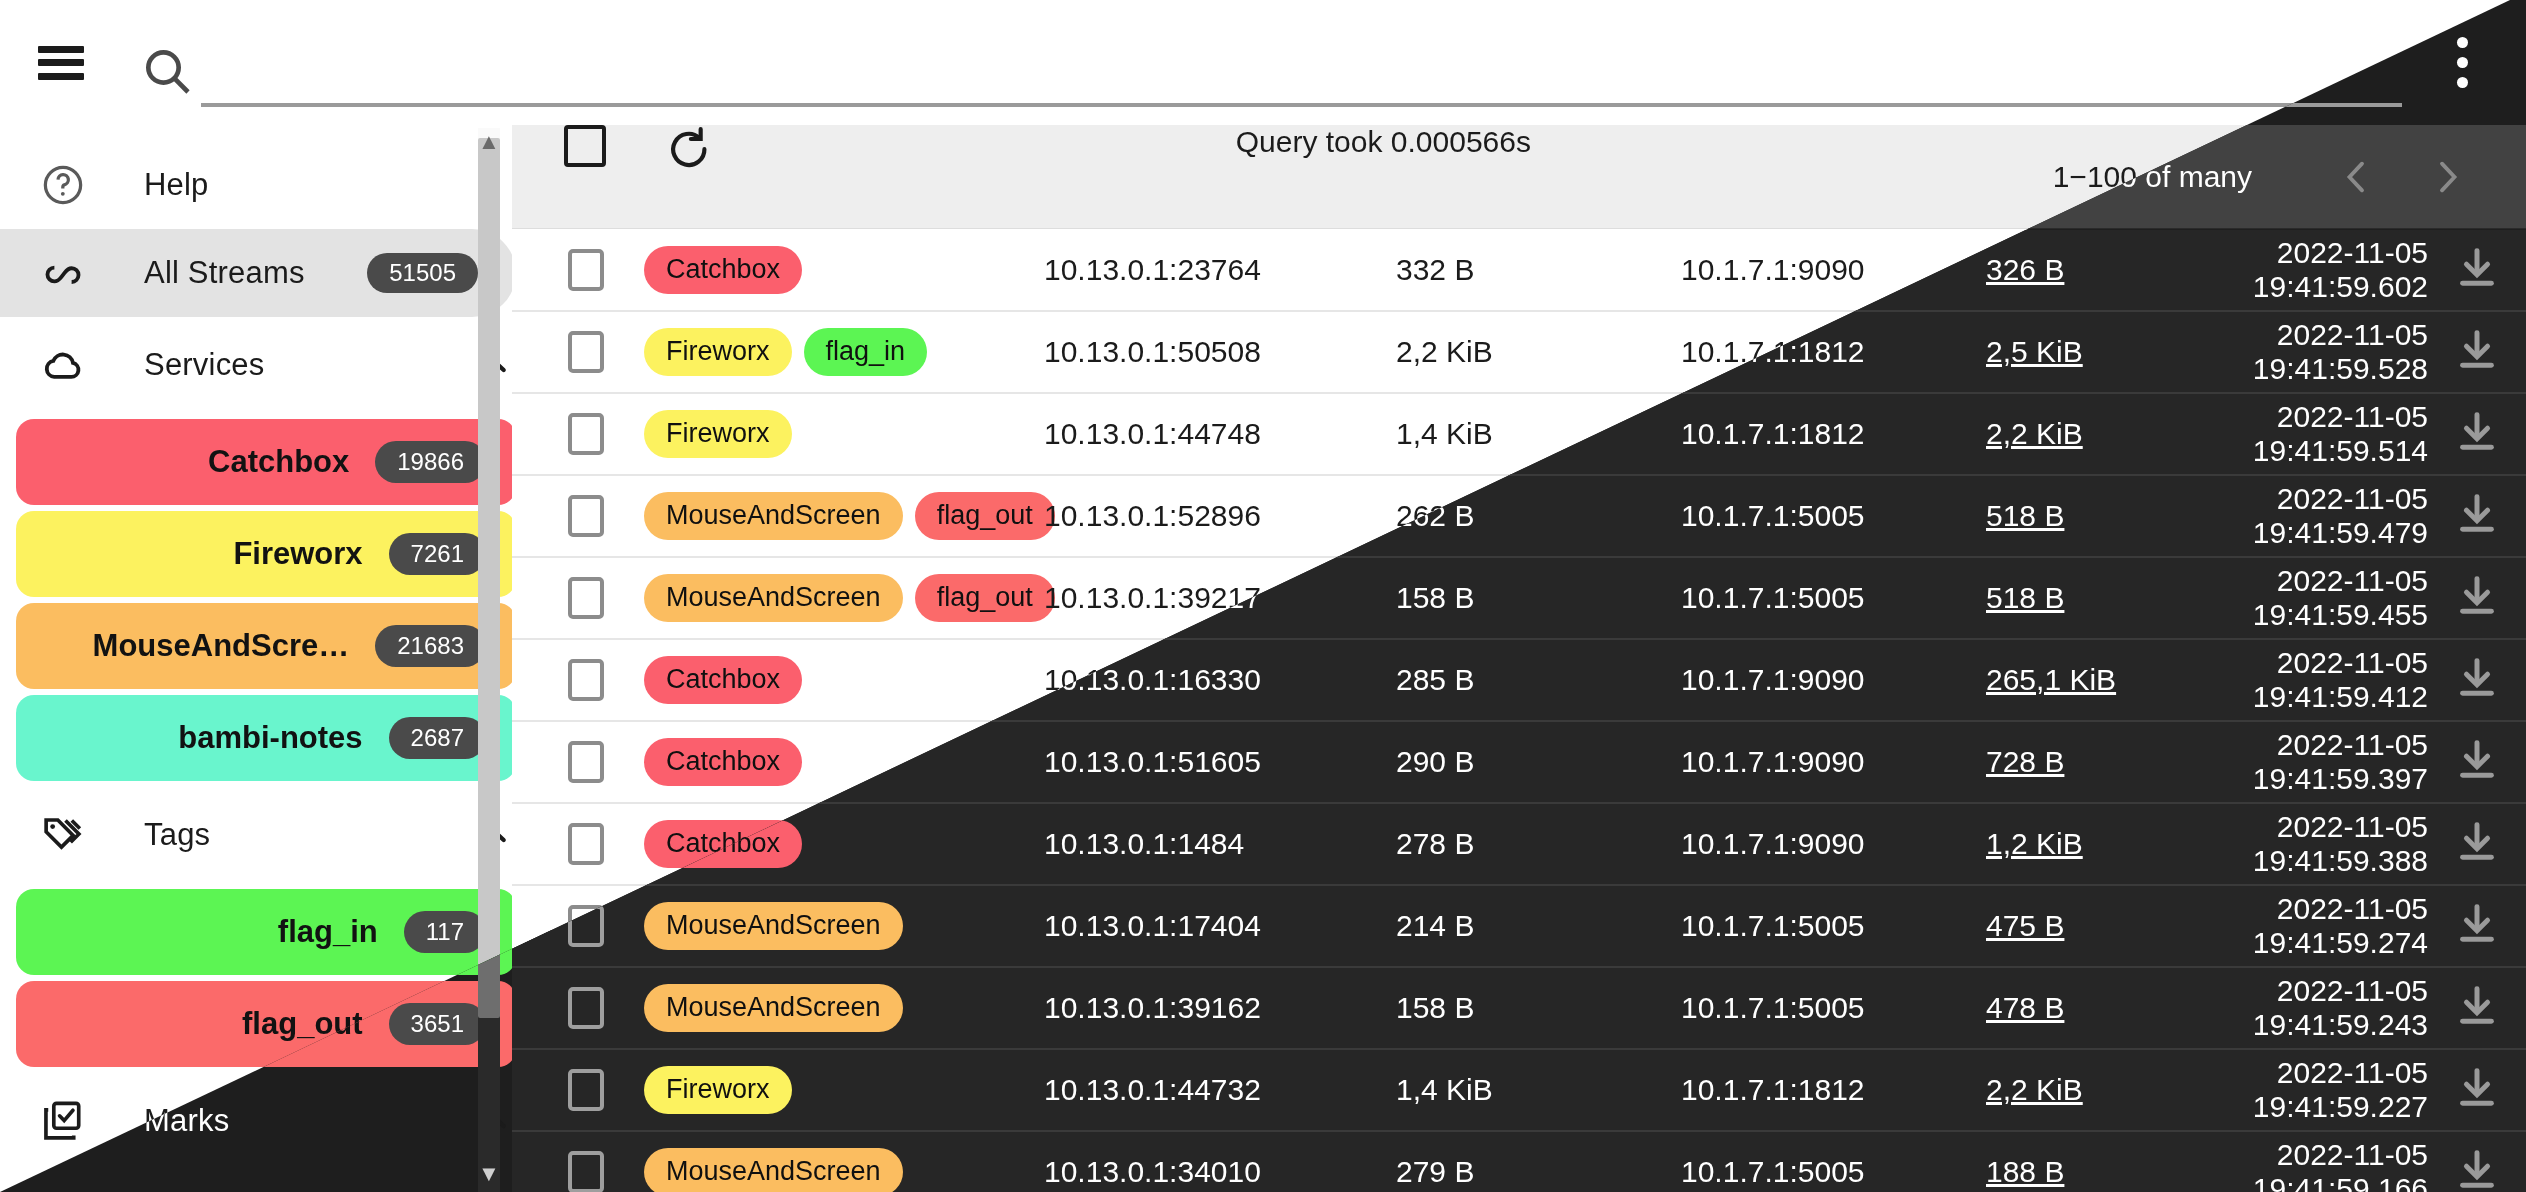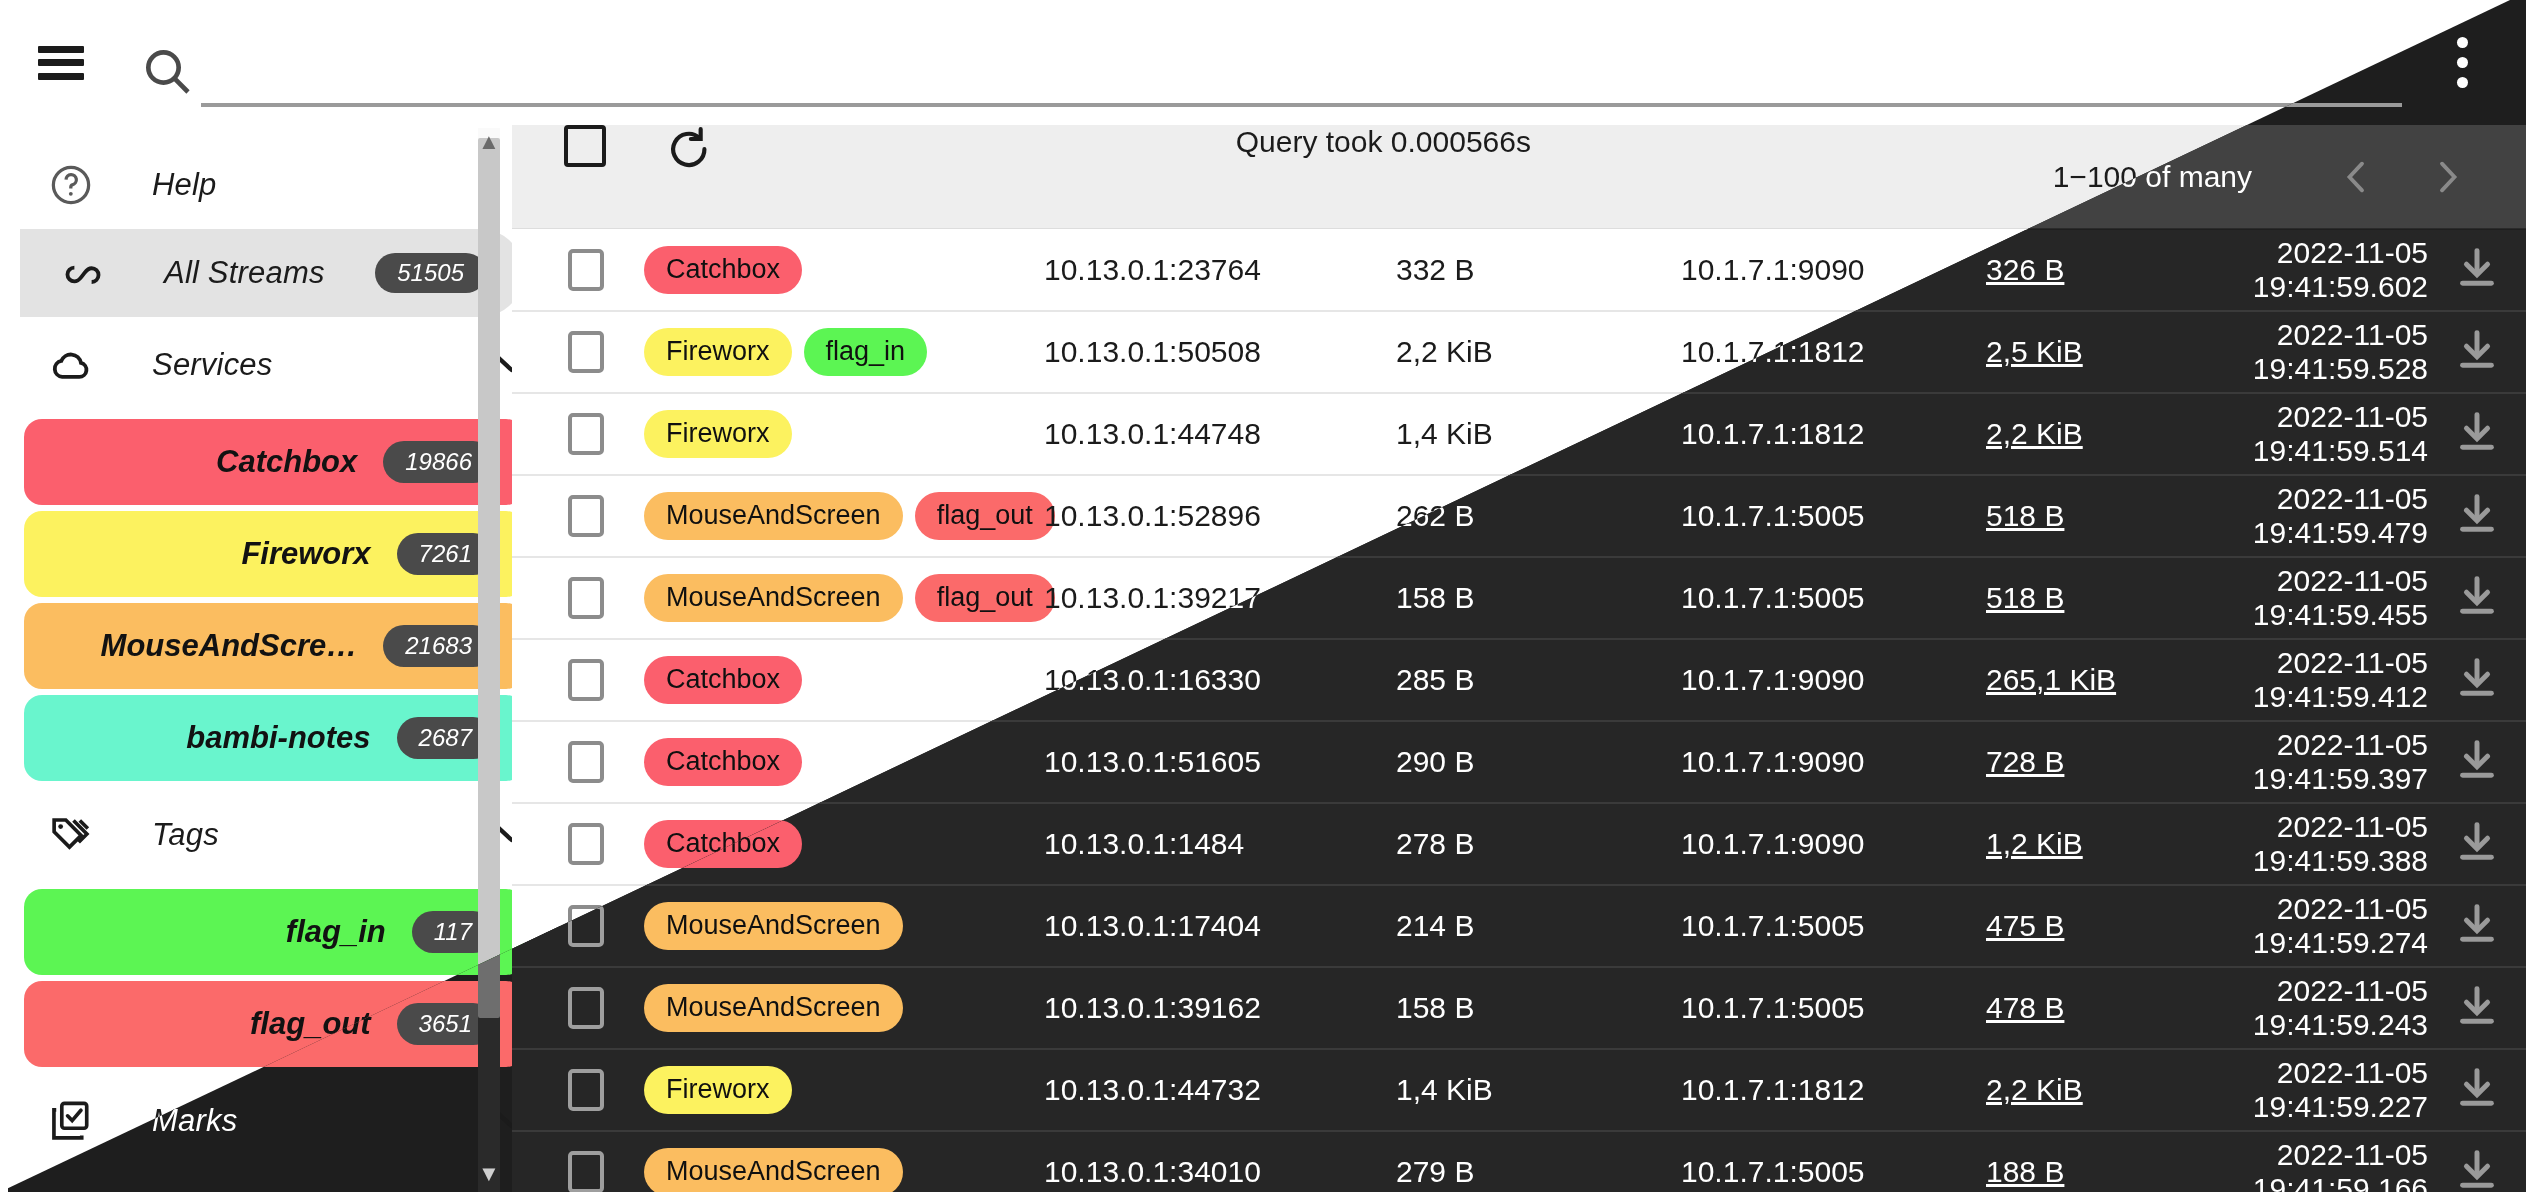--- a/index.html
+++ b/index.html
@@ -42,31 +42,31 @@
      font-size: 34px; color: #1b1b1b; font-family: "Liberation Sans", sans-serif; }
   .dark .search-input { color: #ffffff; }
 
   .kebab { width: 80px; height: 80px; margin-right: 24px; display: flex; flex-direction: column;
      align-items: center; justify-content: center; gap: 9px; cursor: pointer; }
   .kebab i { width: 11px; height: 11px; border-radius: 50%; background: #1b1b1b; display: block; }
   .dark .kebab i { background: #ffffff; }
 
   
   .sidebar {
-    position: absolute; top: 125px; left: 8px; width: 552px; bottom: 0;
-    background: #ffffff; padding-top: 16px; font-style: italic;
+    position: absolute; top: 125px; left: 0; width: 552px; bottom: 0;
+    background: #ffffff; padding-top: 16px;
   }
   .dark .sidebar { background: #1e1e1e; }
 
   .nav-row {
     height: 88px; display: flex; align-items: center;
     padding: 0 38px; margin: 0 0 0 0; cursor: pointer;
   }
   .nav-row.rounded { border-radius: 0 60px 60px 0; margin-right: 36px; }
-  .nav-row.active { background: #e3e3e3; margin-left: 12px; }
+  .nav-row.active { background: #e3e3e3; }
   .dark .nav-row.active { background: #3a3a3a; }
   .nav-ico { width: 50px; flex: 0 0 50px; height: 50px; display:flex; align-items:center; justify-content:center; }
   .nav-ico svg { width: 46px; height: 46px; }
   .nav-label { margin-left: 56px; font-size: 31px; color: #1b1b1b; letter-spacing: .2px; white-space: nowrap;}
   .dark .nav-label { color: #ffffff; }
   .nav-spacer { flex: 1; }
   .nav-count {
     background: #4a4a4a; color: #ffffff; font-size: 24px; border-radius: 40px;
     padding: 8px 22px; line-height: 1; min-width: 70px; text-align: center;
   }

